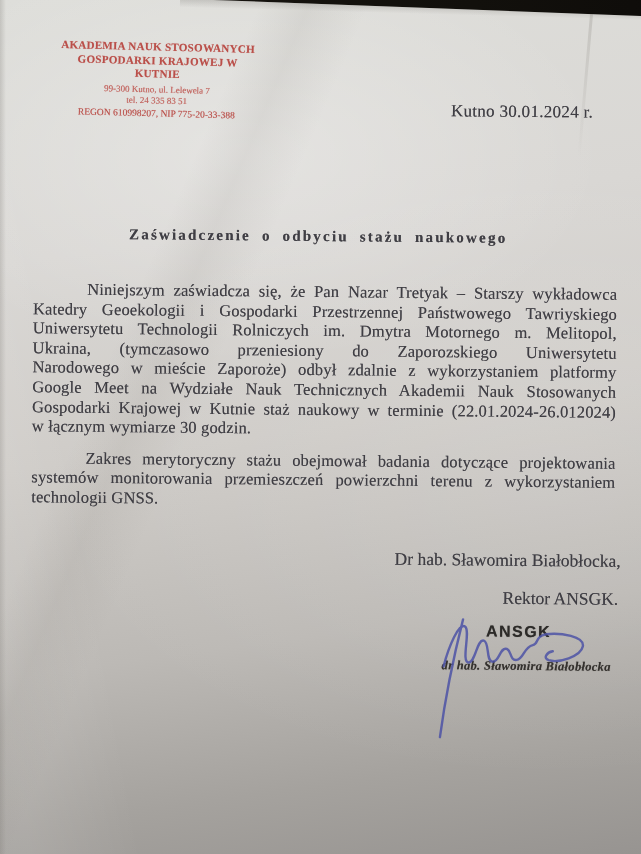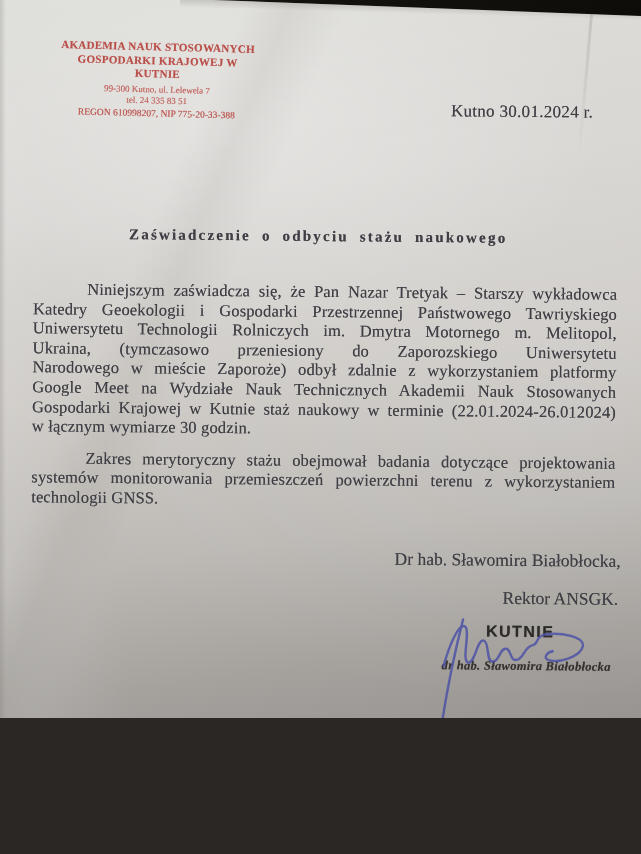--- a/index.html
+++ b/index.html
@@ -1,18 +1,18 @@
 <!DOCTYPE html>
 <html><head>
 <meta charset="utf-8">
 <style>
   html,body{margin:0;padding:0;background:#2a2724;}
   .canvas{
     position:relative;
-    width:641px;height:718px;
+    width:641px;height:854px;
     overflow:hidden;
     background:linear-gradient(100deg,#181510 0%,#12100c 60%,#0c0a08 100%);
     font-family:"Liberation Serif", serif;
   }
   
   .paper{
     position:absolute;inset:0;
     clip-path:polygon(0px 0px,213px 0px,641px 16px,641px 854px,0px 854px);
     background:
       radial-gradient(ellipse 520px 300px at 38% 18%, rgba(255,255,255,0.28), rgba(255,255,255,0) 70%),
@@ -142,21 +142,21 @@
           <div class="line just">systemów monitorowania przemieszczeń powierzchni terenu z wykorzystaniem</div>
           <div class="line">technologii GNSS.</div>
         </div>
       </div>
 
     <div class="sig-block print">
       <div class="name">Dr hab. Sławomira Białobłocka,</div>
       <div class="role">Rektor ANSGK.</div>
     </div>
 
-    <div class="rektor-title">KUTNIE</div>
+    <div class="rektor-title">ANSGK</div>
     <div class="rektor-name">dr hab. Sławomira Białobłocka</div>
 
     <svg class="sig-ink" viewBox="0 0 190 145">
       <g fill="none" stroke="#4d53a6" stroke-width="2.4" stroke-linecap="round" opacity="0.85">
         <path d="M 44 15 C 36 48, 28 85, 22 133"></path>
         <path d="M 25 62 C 30 42, 40 18, 46 22 C 52 26, 42 58, 50 58
                  C 57 58, 58 34, 65 36 C 71 38, 67 57, 74 57
                  C 81 57, 81 42, 88 44 C 93 46, 91 56, 98 55
                  C 105 54, 105 42, 114 40 C 120 39, 116 31, 127 29
                  C 142 27, 166 31, 164 41 C 162 51, 140 58, 130 55

